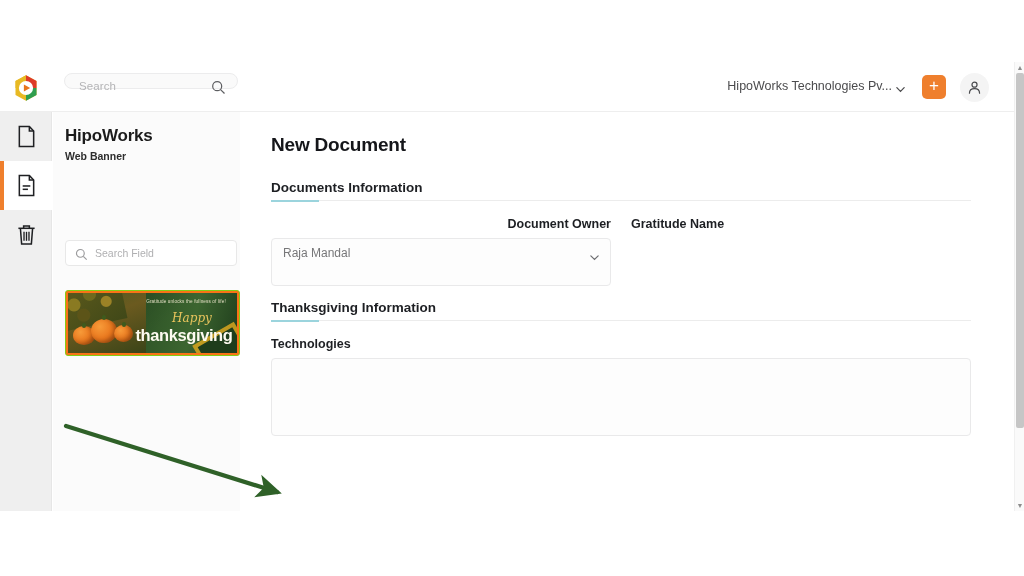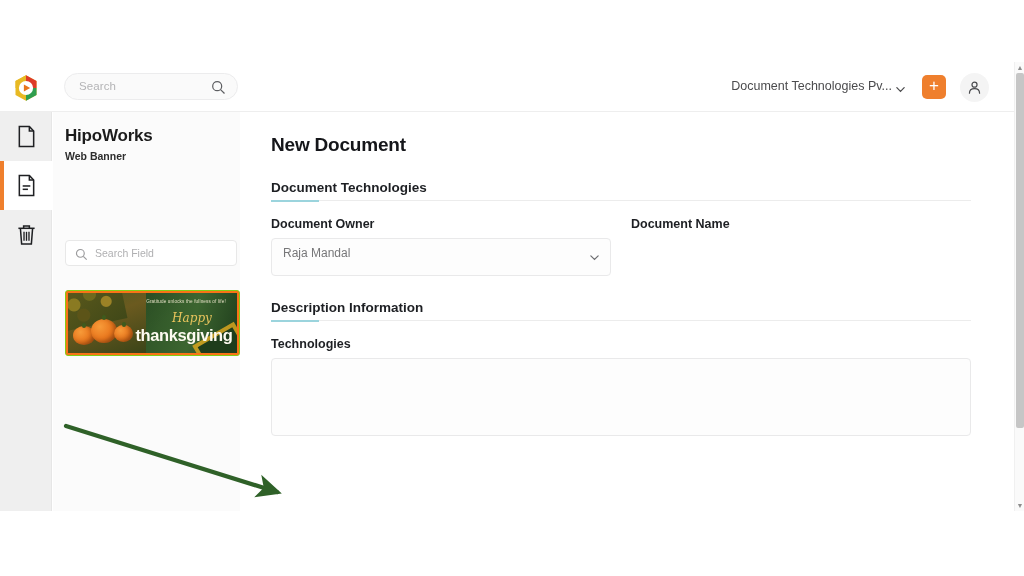--- a/index.html
+++ b/index.html
@@ -44,21 +44,21 @@
   .logo-wrap {
     position: absolute;
     left: 11px; top: 11px;
     width: 30px; height: 30px;
   }
   .logo-wrap svg { display: block; }
 
   .head-search {
     position: absolute;
     left: 64px; top: 11px;
-    width: 174px; height: 27px;
+    width: 174px; height: 16px;
     background: #fafafa;
     border: 1px solid #ececed;
     border-radius: 15px;
   }
   .head-search .ph {
     position: absolute;
     left: 14px; top: 6px;
     font-size: 11.5px;
     color: #b4b4b6;
     letter-spacing: .1px;
@@ -311,21 +311,21 @@
   }
 
   .field-label {
     font-size: 12.5px;
     font-weight: bold;
     color: #1d1f23;
     margin-bottom: 7px;
   }
   .ctl {
     position: relative;
-    height: 38px;
+    height: 48px;
     background: #fdfdfd;
     border: 1px solid #e9e9ea;
     border-radius: 4px;
     cursor: text;
   }
   .ctl .val {
     position: absolute;
     left: 11px; top: 7px;
     font-size: 12px;
     color: #777779;
@@ -404,21 +404,21 @@
       <div class="head-search">
         <span class="ph">Search</span>
         <span class="mag">
           <svg width="15" height="15" viewBox="0 0 16 16">
             <circle cx="6.6" cy="6.6" r="4.8" fill="none" stroke="#5d5e61" stroke-width="1.3"></circle>
             <line x1="10.2" y1="10.2" x2="14.4" y2="14.4" stroke="#5d5e61" stroke-width="1.3"></line>
           </svg>
         </span>
       </div>
 
-      <div class="org-name">Document Technologies Pv...</div>
+      <div class="org-name">HipoWorks Technologies Pv...</div>
       <span class="org-chev">
         <svg width="11" height="11" viewBox="0 0 12 12">
           <path d="M2 4 L6 8 L10 4" fill="none" stroke="#4b4b4d" stroke-width="1.35" stroke-linecap="round"></path>
         </svg>
       </span>
 
       <div class="add-btn">+</div>
 
       <div class="avatar-btn">
         <svg width="15" height="15" viewBox="0 0 16 16">
@@ -494,42 +494,42 @@
           <div class="bn-thanks">thanksgiving</div>
         </div>
       </div>
     </div>
 
     <div id="main">
 
       <div class="page-title">New Document</div>
 
       <div class="section" style="top:68px">
-        <div class="section-label">Document Technologies</div>
+        <div class="section-label">Documents Information</div>
         <div class="section-rule"></div>
       </div>
 
-      <div class="section" style="top:105px; width:340px;">
+      <div class="section" style="top:105px; width:340px;text-align:right;">
         <div class="field-label">Document Owner</div>
         <div class="ctl select">
           <span class="val">Raja Mandal</span>
           <span class="chev">
             <svg width="11" height="11" viewBox="0 0 12 12">
               <path d="M2 4.2 L6 8.2 L10 4.2" fill="none" stroke="#6d6e71" stroke-width="1.3" stroke-linecap="round"></path>
             </svg>
           </span>
         </div>
       </div>
 
       <div class="section" style="top:105px; left:391px; width:340px;">
-        <div class="field-label">Document Name</div>
+        <div class="field-label">Gratitude Name</div>
       </div>
 
       <div class="section" style="top:188px">
-        <div class="section-label">Description Information</div>
+        <div class="section-label">Thanksgiving Information</div>
         <div class="section-rule"></div>
       </div>
 
       <div class="section" style="top:225px">
         <div class="field-label">Technologies</div>
         <div class="ta"></div>
       </div>
 
     </div>
 

